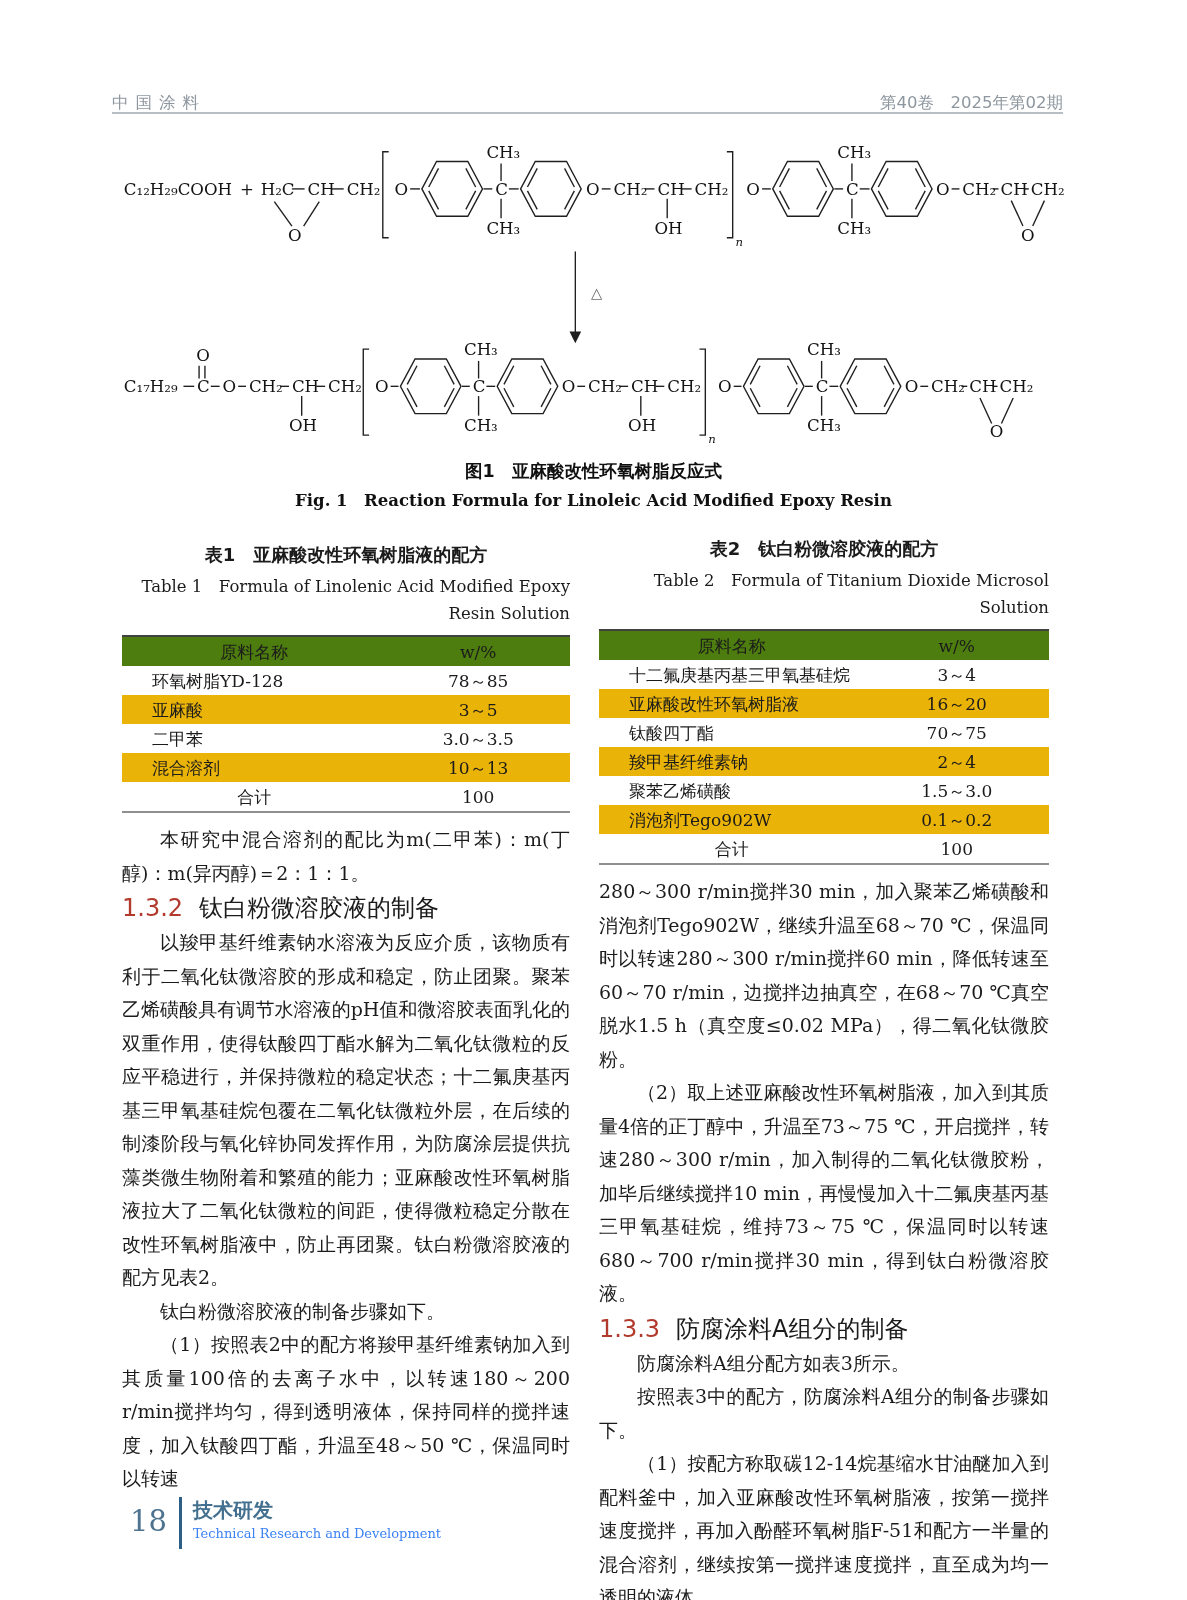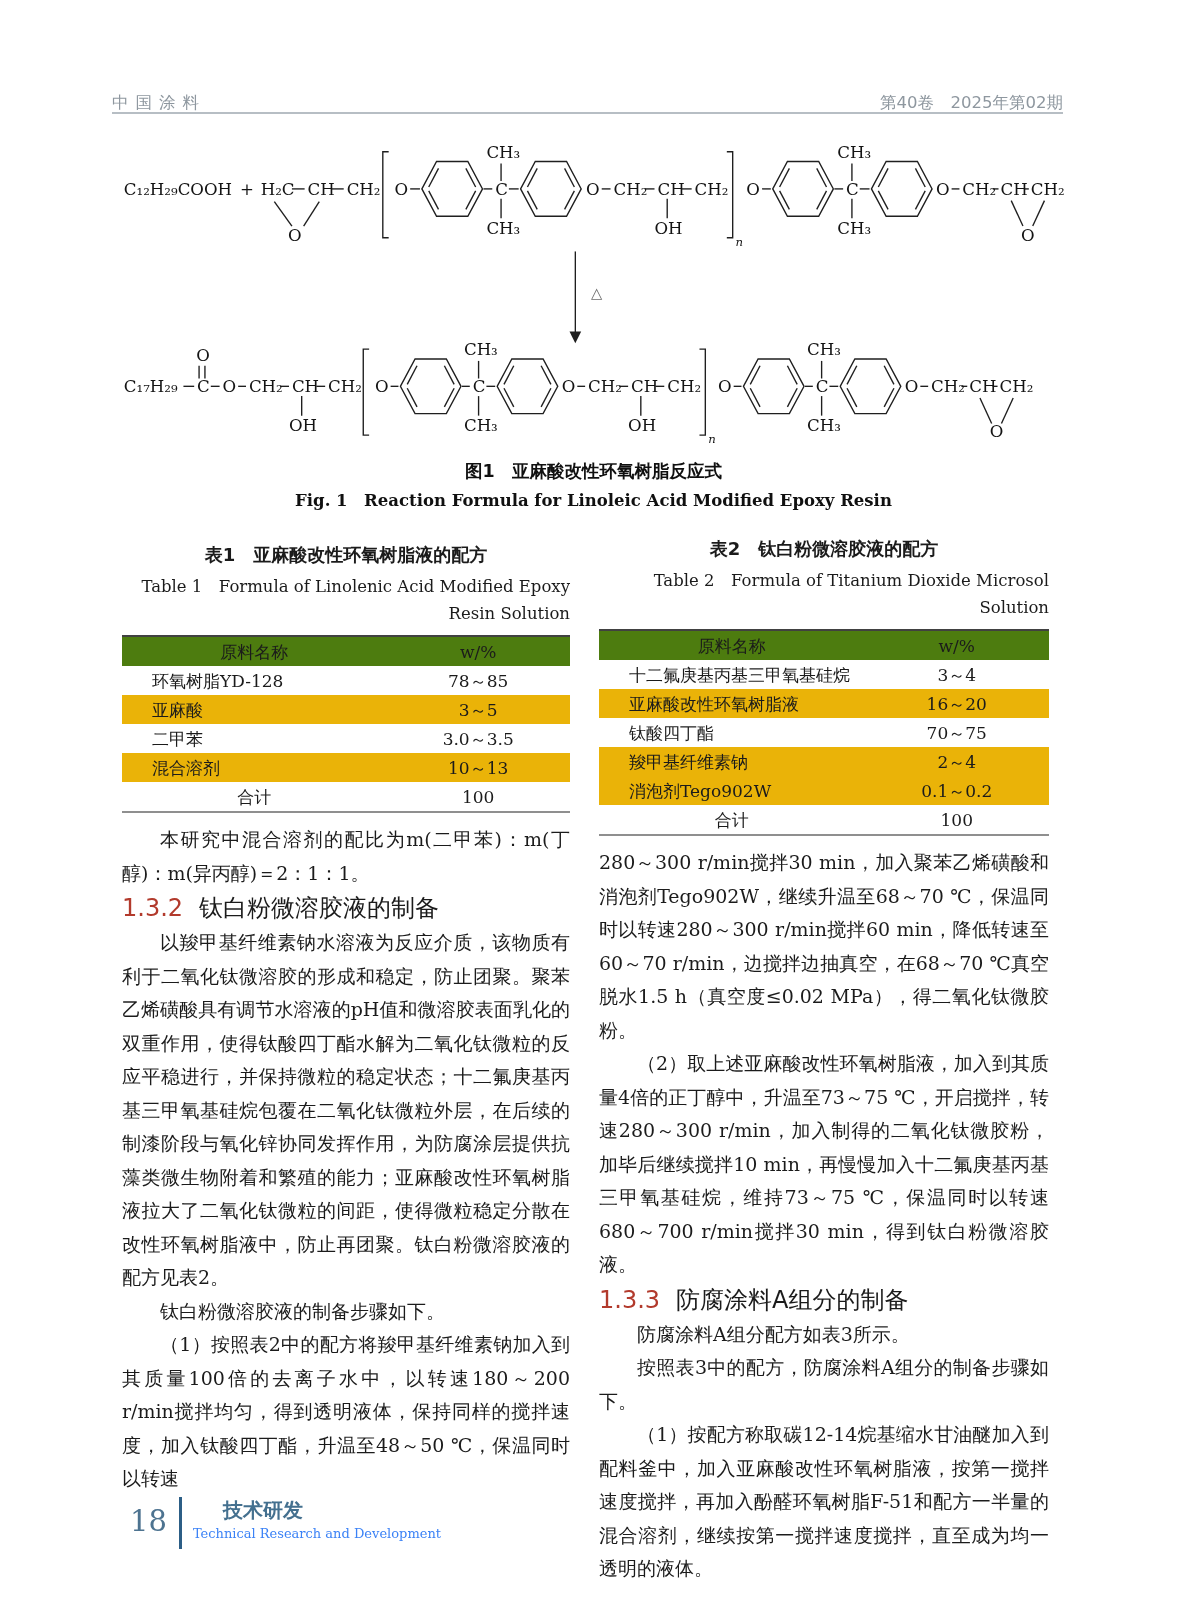--- a/index.html
+++ b/index.html
@@ -47,21 +47,21 @@
   tr.total td.name{text-align:center;padding-left:0;}
   
   .sec-head{font-family:"DejaVu Sans","Liberation Sans",sans-serif;font-size:24px;line-height:36px;text-align:left;}
   .sec-num{color:#b23a2c;margin-right:16px;}
   
   .footer{position:absolute;left:130px;top:1497px;display:flex;align-items:stretch;height:52px;}
   .page-num{font-size:29px;color:#4d7390;align-self:flex-end;margin-right:12px;line-height:1;padding-bottom:13px;}
   .footer-bar{width:3px;background:#2c5e86;}
   .footer-text{margin-left:11px;}
   .footer-zh{font-family:"DejaVu Sans","Liberation Sans",sans-serif;font-weight:bold;
-    font-size:20px;color:#44708f;line-height:27px;margin-left:30px;}
+    font-size:20px;color:#44708f;line-height:27px;}
   .footer-en{font-size:13px;color:#3b82f6;line-height:19px;}
 </style>
 </head>
 <body>
 
 <div class="hdr">
   <span class="journal">中国涂料</span>
   <span class="issue">第40卷　2025年第02期</span>
 </div>
 <div class="hdr-rule"></div>
@@ -265,20 +265,24 @@
           <td class="val">16～20</td>
         </tr>
         <tr>
           <td class="name">钛酸四丁酯</td>
           <td class="val">70～75</td>
         </tr>
         <tr class="alt">
           <td class="name">羧甲基纤维素钠</td>
           <td class="val">2～4</td>
         </tr>
+        <tr>
+          <td class="name">聚苯乙烯磺酸</td>
+          <td class="val">1.5～3.0</td>
+        </tr>
         <tr class="alt">
           <td class="name">消泡剂Tego902W</td>
           <td class="val">0.1～0.2</td>
         </tr>
         <tr class="total">
           <td class="name">合计</td>
           <td class="val">100</td>
         </tr>
       </tbody>
   </table>

